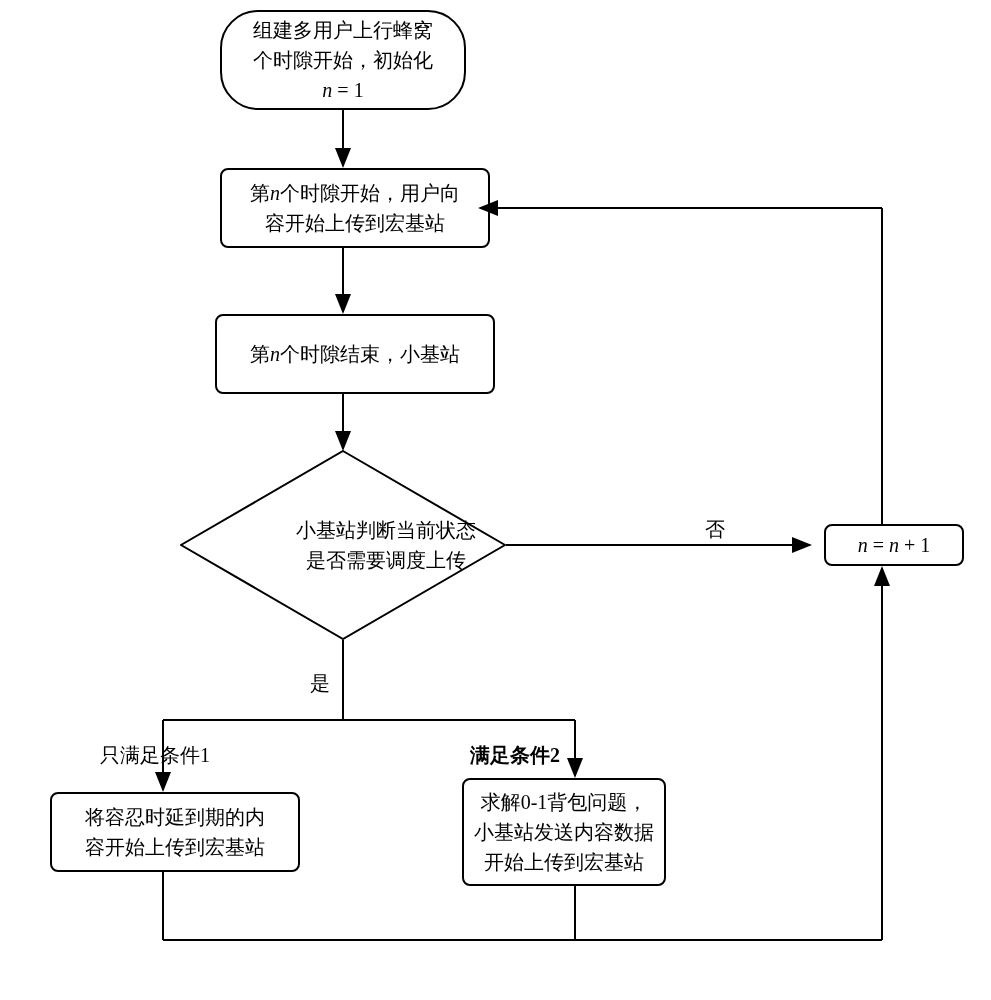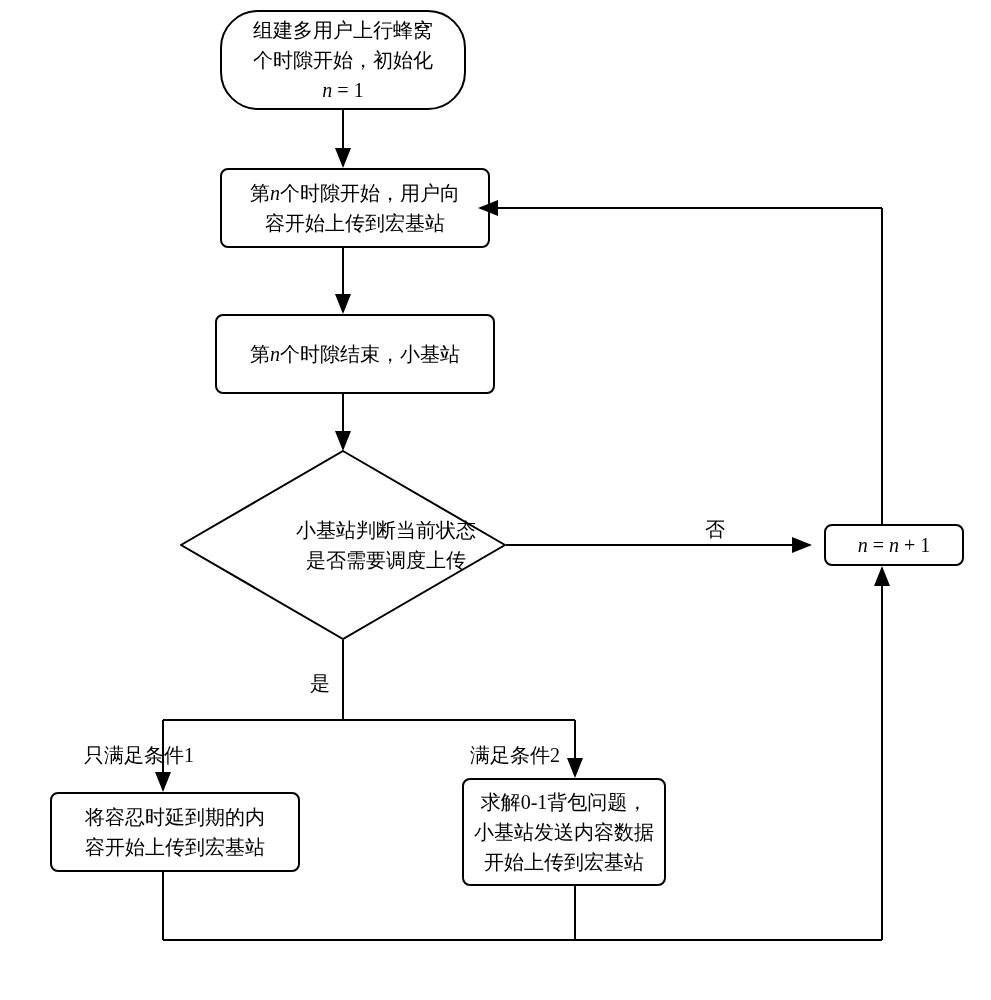--- a/index.html
+++ b/index.html
@@ -110,22 +110,22 @@
 </div>
 
 <div class="node process" style="left:812px; top:524px; width:140px; height:42px;">
   <div>
     <span class="italic">n</span><span> = </span><span class="italic">n</span><span> + 1</span>
   </div>
 </div>
 
 <div class="label" style="left:705px; top:516px;">否</div>
 <div class="label" style="left:310px; top:670px;">是</div>
-<div class="label" style="left:84px; top:742px;">只满足条件1</div>
-<div class="label" style="left:470px; top:742px;">满足条件2</div>
+<div class="label" style="left:100px; top:742px;">只满足条件1</div>
+<div class="label" style="left:470px; top:742px;font-weight:bold;">满足条件2</div>
 
 <svg class="arrows">
   <defs>
     <marker id="arrowhead" markerWidth="10" markerHeight="8" refX="9" refY="4" orient="auto">
       <polygon points="0 0, 10 4, 0 8" fill="#000"></polygon>
     </marker>
   </defs>
 
   <line x1="343" y1="110" x2="343" y2="166" stroke="#000" stroke-width="2" marker-end="url(#arrowhead)"></line>
 

